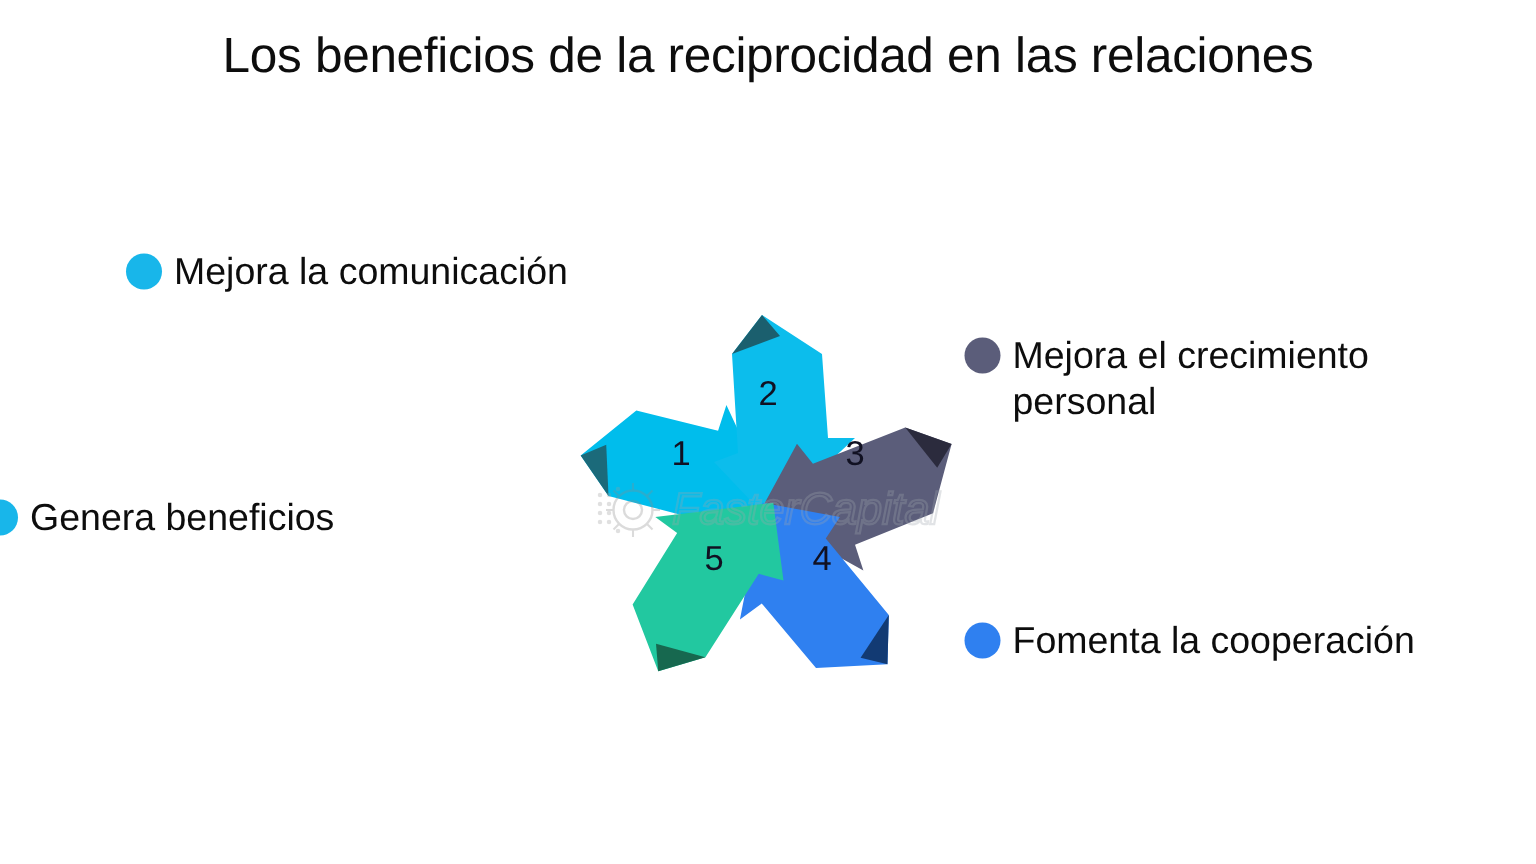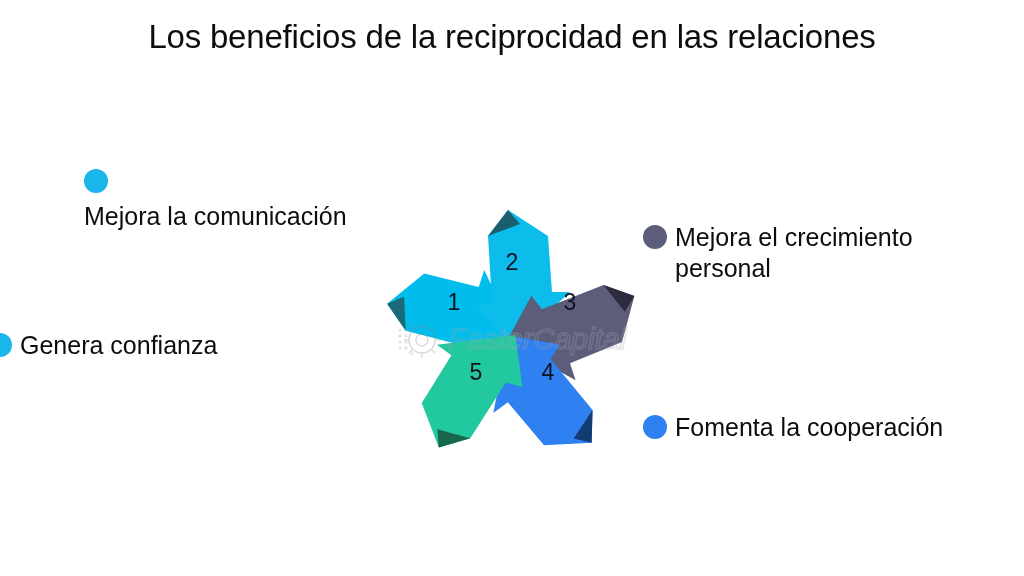--- a/index.html
+++ b/index.html
@@ -77,21 +77,21 @@
     margin-top: 3px;
   }
   .label .txt {
     font-size: 25px;
     line-height: 1.22;
     color: #0d0d0d;
     font-weight: 400;
     white-space: pre-line;
   }
   
-  #label-1 { left: 84px;  top: 166px; flex-direction: column; }
+  #label-1 { left: 84px;  top: 166px; }
   #label-2 { left: -12px; top: 330px; }
   #label-3 { left: 643px; top: 222px; width: 340px; }
   #label-4 { left: 643px; top: 412px; }
   #label-5 { left: 297px; top: 478px; width: 330px; }
 </style>
 </head>
 <body>
 
 <div id="stage">
 
@@ -163,21 +163,21 @@
     </svg>
   </div>
 
   <div class="label" id="label-1">
     <span class="dot" style="background: rgb(24, 182, 234);"></span>
     <span class="txt">Mejora la comunicación</span>
   </div>
 
   <div class="label" id="label-2">
     <span class="dot" style="background: rgb(24, 182, 234);"></span>
-    <span class="txt">Genera confianza</span>
+    <span class="txt">Genera beneficios</span>
   </div>
 
   <div class="label" id="label-3">
     <span class="dot" style="background: rgb(91, 93, 122);"></span>
     <span class="txt">Mejora el crecimiento
 personal</span>
   </div>
 
   <div class="label" id="label-4">
     <span class="dot" style="background: rgb(47, 128, 240);"></span>

